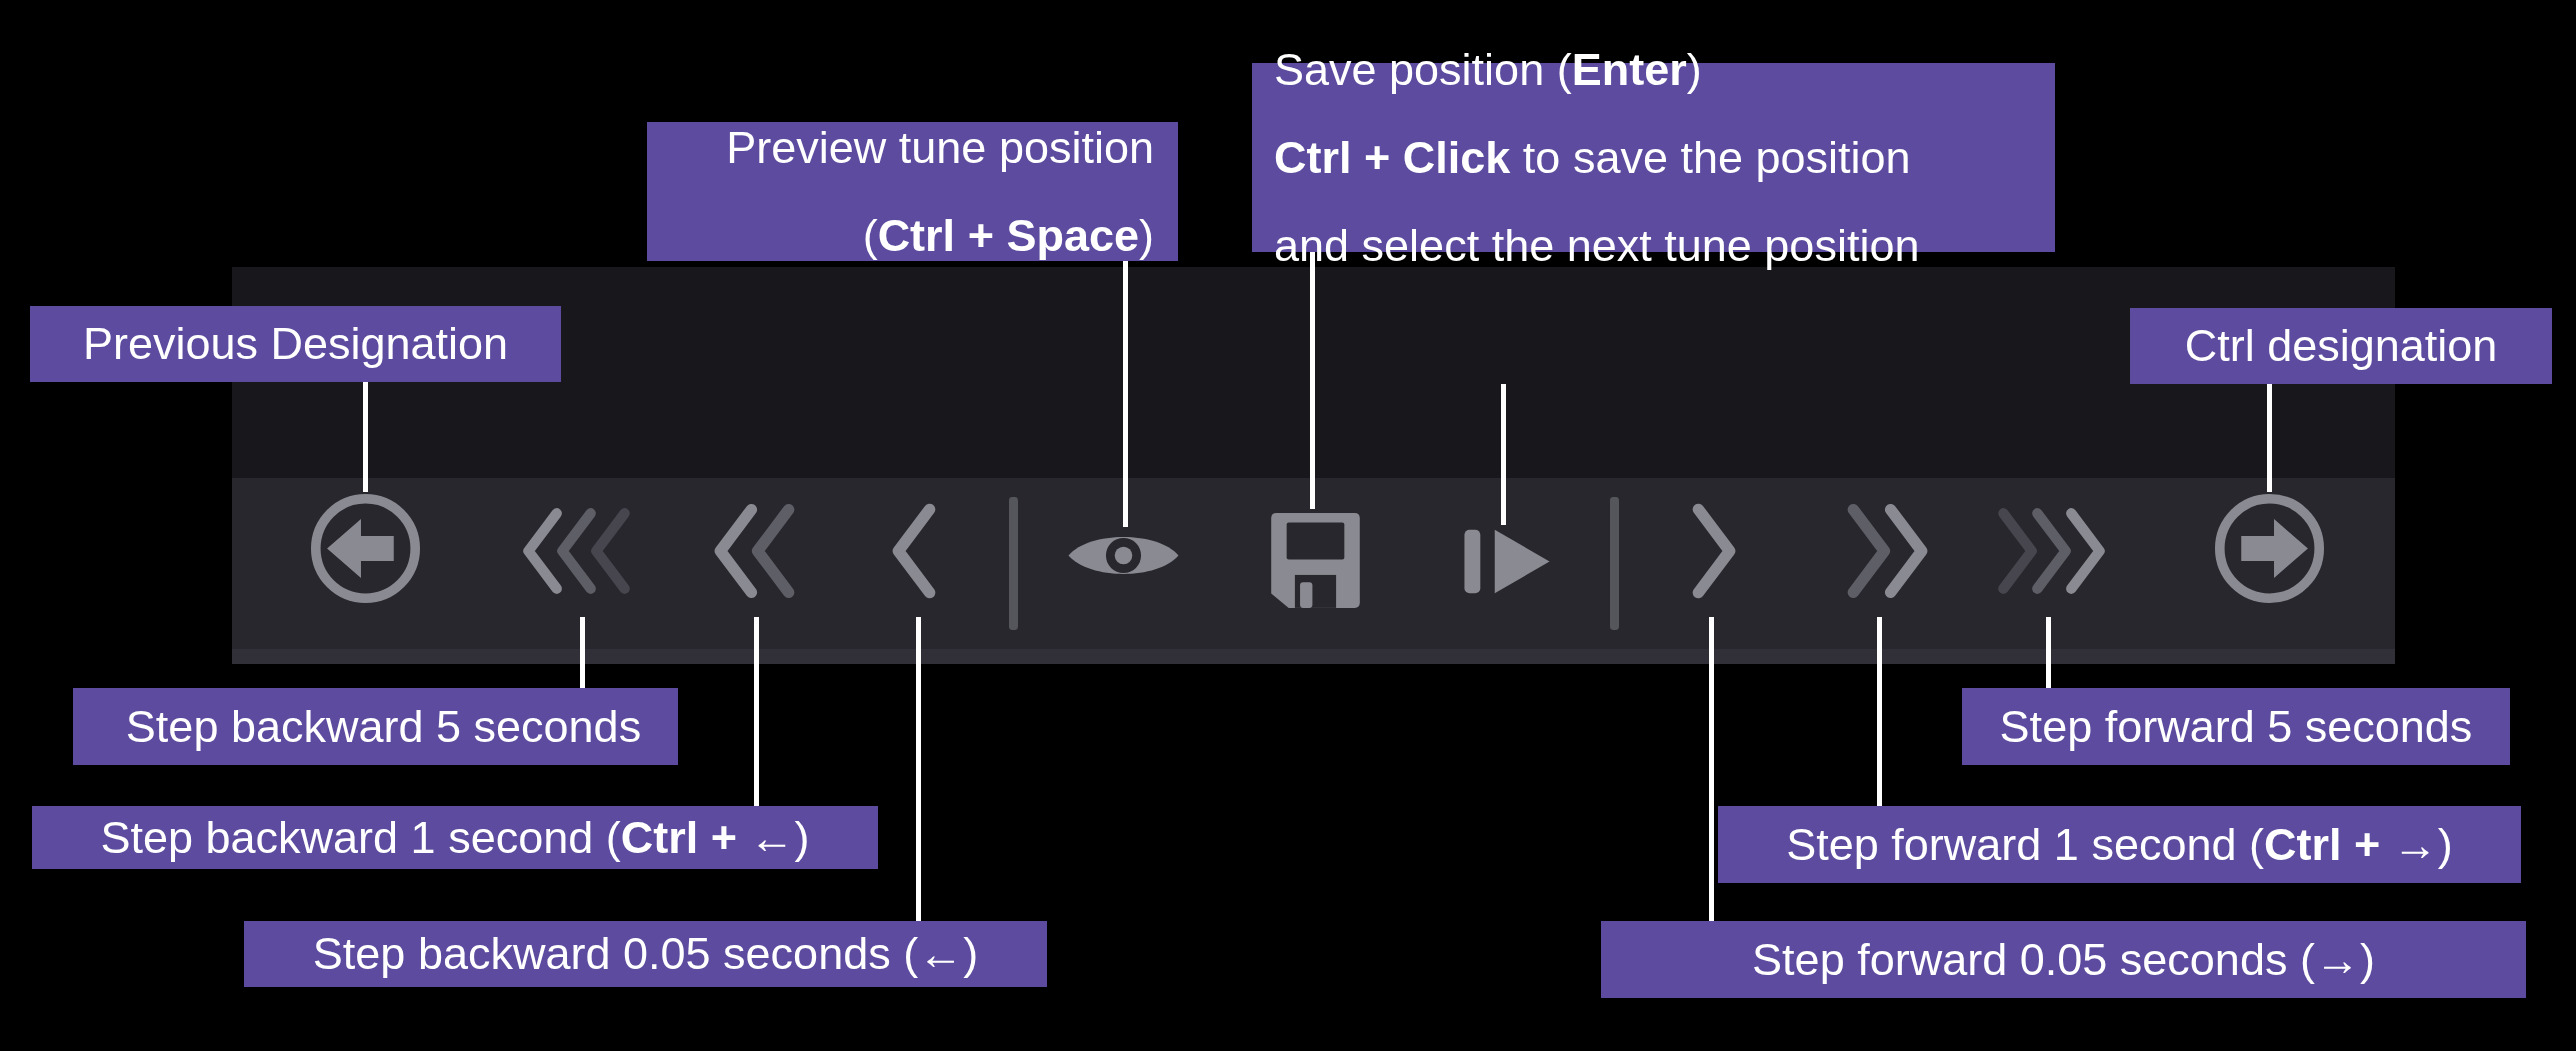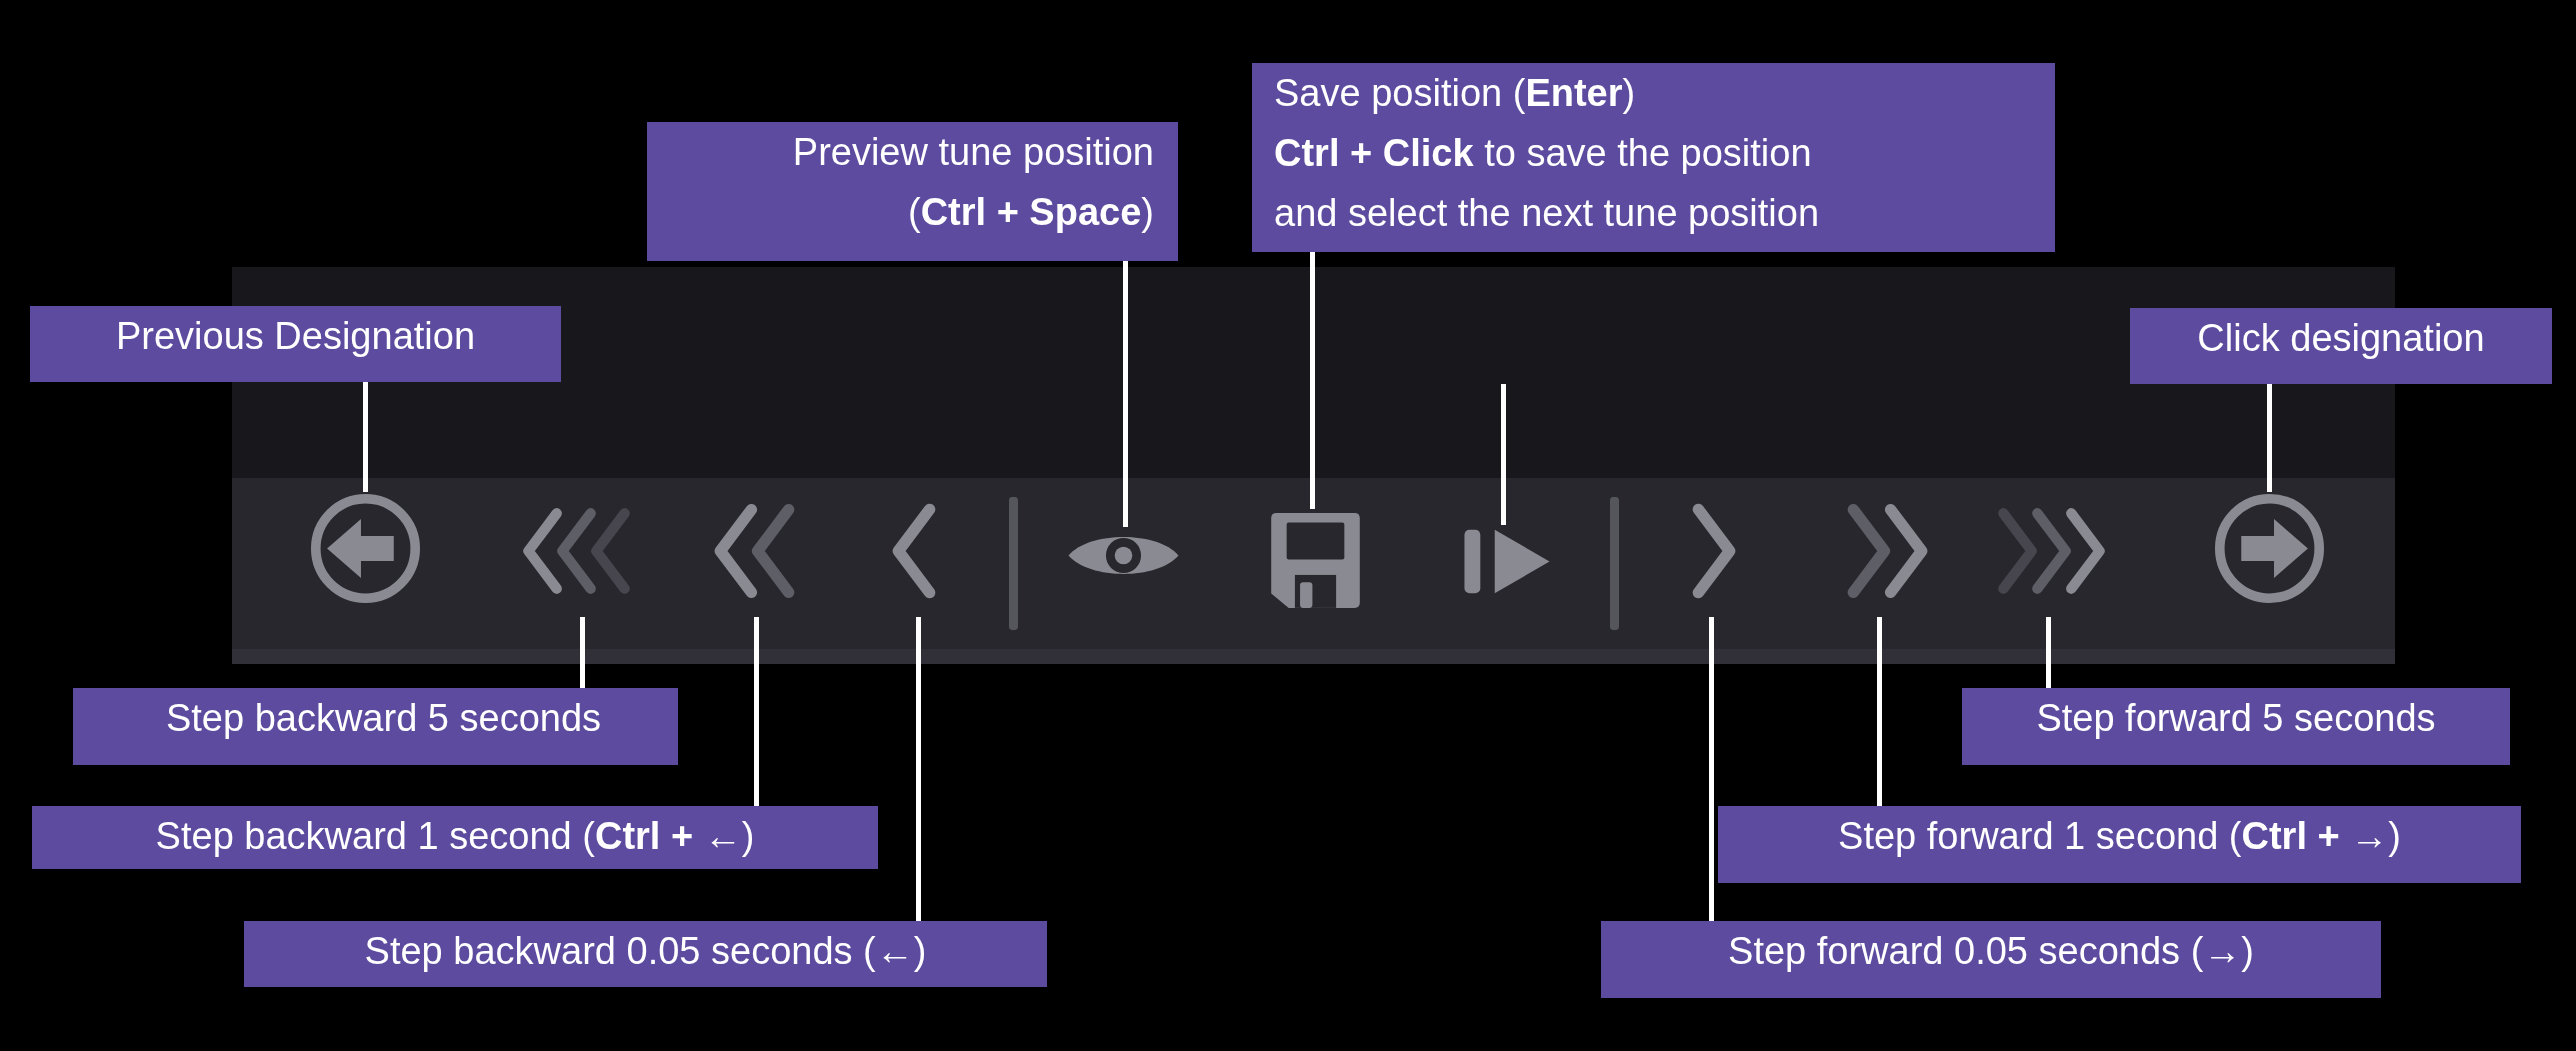--- a/index.html
+++ b/index.html
@@ -48,35 +48,35 @@
   #L5{left:2267px;top:384px; height:108px;}
   #L6{left:580px;top:617px;height:72px;}
   #L7{left:754px;top:617px;height:189px;}
   #L8{left:916px;top:617px;height:304px;}
   #L9{left:1709px;top:617px;height:304px;}
   #L10{left:1877px;top:617px;height:189px;}
   #L11{left:2046px;top:617px;height:72px;}
 
   
   .tip{position:absolute;background:var(--label-bg);color:var(--label-text);
-       font-size:38px;line-height:60px;display:flex;flex-direction:column;
-       white-space:nowrap;}
+       font-size:45px;line-height:60px;display:flex;flex-direction:column;
+       justify-content:center;white-space:nowrap;gap:28px;}
   .tip .b{font-weight:700;}
   .tip-center{align-items:center;}
   .tip-right{align-items:flex-end;padding-right:24px;}
   .tip-left{align-items:flex-start;padding-left:22px;}
   #lblPrev {left:30px;  top:306px; width:531px; height:76px;}
   #lblPreview{left:647px;top:114px;width:531px; height:139px;margin-top:8px;}
   #lblSave {left:1252px;top:63px; width:803px;height:189px;}
   #lblMove {left:1388px;top:308px; width:559px; height:76px;}
   #lblNext {left:2130px;top:308px; width:422px; height:76px;}
   #lblB5   {left:73px; top:688px;width:605px;height:77px;padding-left:16px;}
   #lblB1   {left:32px;  top:806px;width:846px;height:63px;}
   #lblB05  {left:244px; top:921px;width:803px;height:66px;}
-  #lblF05  {left:1601px;top:921px;width:780px;height:77px;}
+  #lblF05  {left:1601px;top:921px;width:925px;height:77px;}
   #lblF1   {left:1718px;top:806px;width:803px;height:77px;}
   #lblF5   {left:1962px;top:688px;width:548px; height:77px;}
 </style>
 </head>
 <body>
 
 <div id="stage">
 
   <div id="panel">
     <div id="strip"></div>
@@ -189,21 +189,21 @@
   </div>
 
   <div class="tip tip-left" id="lblSave">
     <div><span>Save position (</span><span class="b">Enter</span><span>)</span></div>
     <div><span class="b">Ctrl + Click</span><span> to save the position</span></div>
     <div><span>and select the next tune position</span></div>
   </div>
 
 
   <div class="tip tip-center" id="lblNext">
-    <div><span>Click designation</span></div>
+    <div><span>Ctrl designation</span></div>
   </div>
 
   <div class="tip tip-center" id="lblB5">
     <div><span>Step backward 5 seconds</span></div>
   </div>
 
   <div class="tip tip-center" id="lblB1">
     <div><span>Step backward 1 second (</span><span class="b">Ctrl + </span><span>←)</span></div>
   </div>
 

